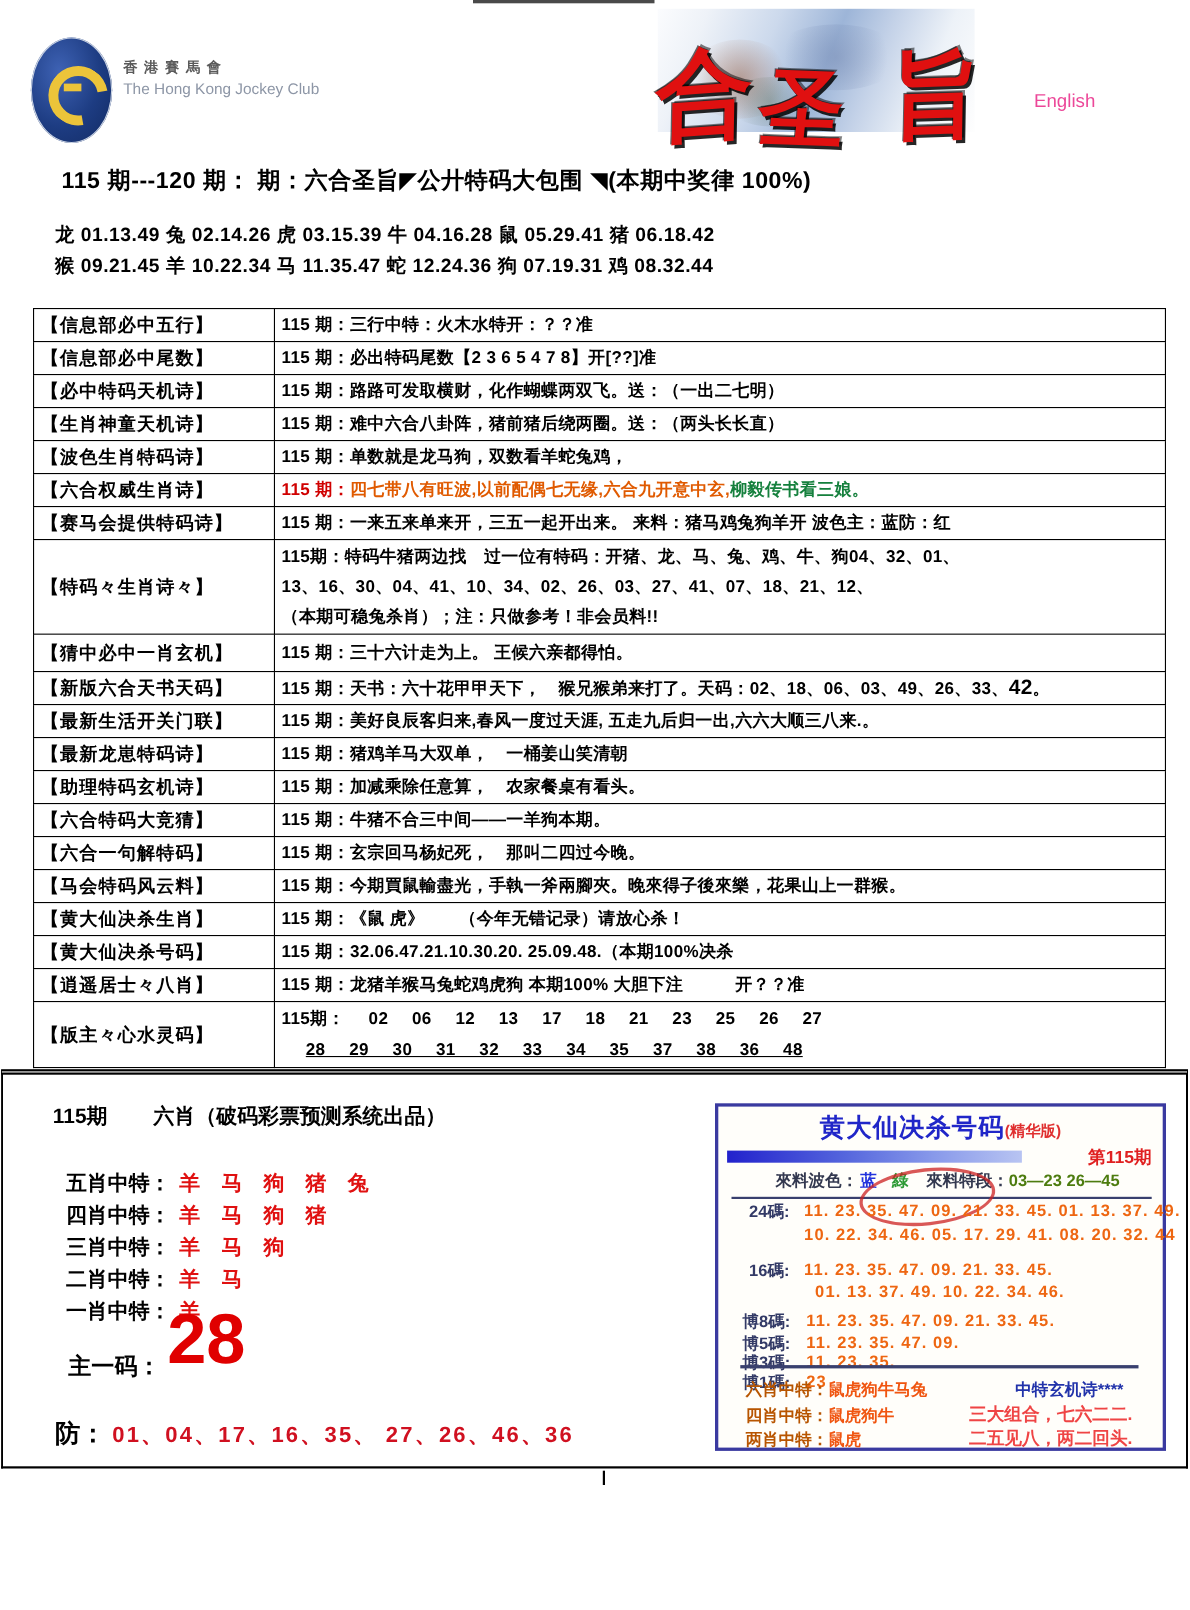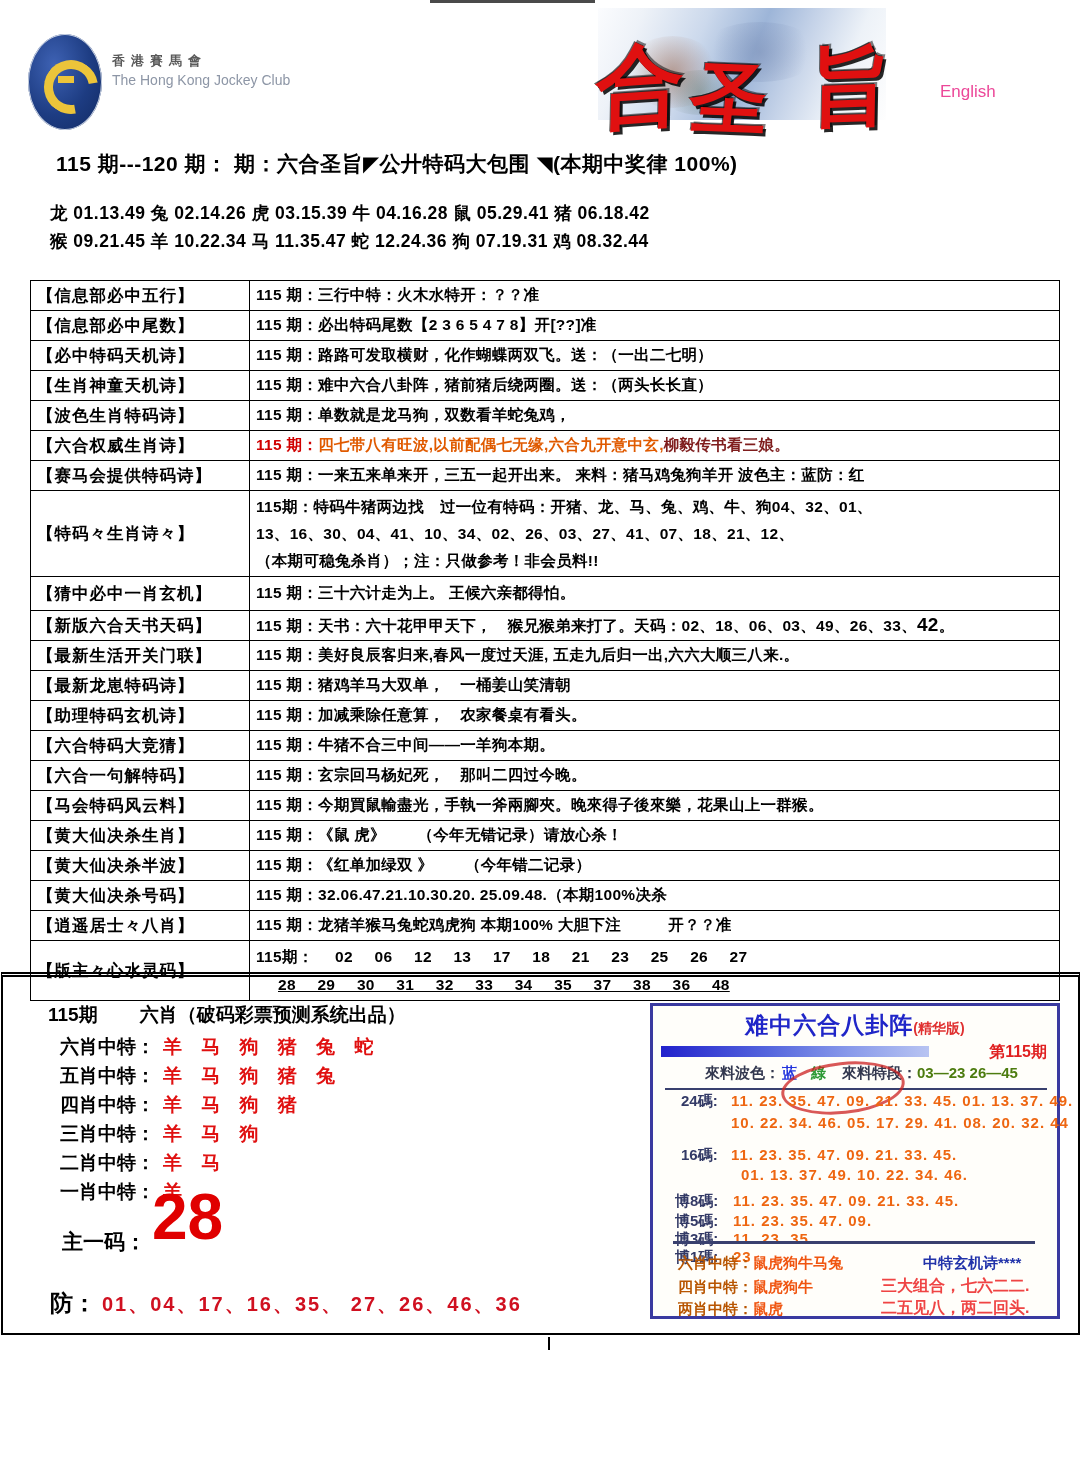--- a/index.html
+++ b/index.html
@@ -46,21 +46,21 @@
   .main-table{position:absolute;left:30px;top:280px;width:1030px;border-collapse:collapse;table-layout:fixed;}
   .main-table td{border:1.6px solid #000;padding:2px 6px;vertical-align:middle;overflow:hidden;}
   td.lbl{width:206px;font-size:16.5px;font-weight:bold;letter-spacing:1px;white-space:nowrap;}
   td.val{font-size:15.5px;font-weight:bold;letter-spacing:.3px;}
   tr.r-std{height:30px;}
   tr.r-tall{height:84px;}
   tr.r-mid{height:34px;}
   tr.r-two{height:58px;}
   .red{color:#d00000;}
   .orange{color:#e05a00;}
-  .gold{color:#7f1d1d;}
+  .gold{color:#15803d;}
   .big42{font-size:19px;}
   .numline{word-spacing:17px;}
   .numline2{word-spacing:17px;padding-left:22px;text-decoration:underline;}
   .tl-line{line-height:1.75;}
 
   
   .bottom-box{left:1px;top:972px;width:1079px;height:363px;border:2px solid #000;border-top:5px double #000;box-sizing:border-box;}
   .tick{left:548px;top:1337px;width:2px;height:13px;background:#000;}
 
   
@@ -196,24 +196,20 @@
         </tr>
     <tr class="r-std">
           <td class="lbl">【马会特码风云料】</td>
           <td class="val">115 期：今期買鼠輸盡光，手執一斧兩腳夾。晚來得子後來樂，花果山上一群猴。</td>
         </tr>
     <tr class="r-std">
           <td class="lbl">【黄大仙决杀生肖】</td>
           <td class="val">115 期：《鼠 虎》　　（今年无错记录）请放心杀！</td>
         </tr>
     <tr class="r-std">
-          <td class="lbl">【黄大仙决杀半波】</td>
-          <td class="val">115 期：《红单加绿双 》　　（今年错二记录）</td>
-        </tr>
-    <tr class="r-std">
           <td class="lbl">【黄大仙决杀号码】</td>
           <td class="val">115 期：32.06.47.21.10.30.20.  25.09.48.（本期100%决杀</td>
         </tr>
     <tr class="r-std">
           <td class="lbl">【逍遥居士々八肖】</td>
           <td class="val">115 期：龙猪羊猴马兔蛇鸡虎狗 本期100% 大胆下注　　　开？？准</td>
         </tr>
     <tr class="r-two">
       <td class="lbl">【版主々心水灵码】</td>
       <td class="val">
@@ -223,35 +219,34 @@
     </tr>
   </tbody>
     </table>
 
   <div class="abs bottom-box"></div>
   <div class="abs tick"></div>
 
   <div class="abs sx-head">
     <span>115期</span><span class="gap"></span><span>六肖（破码彩票预测系统出品）</span>
   </div>
-  <div class="abs sx-row" style="left:60px;top:1034px;"><span>六肖中特：</span><span class="v">羊 马 狗 猪 兔 蛇</span></div>
   <div class="abs sx-row" style="left:60px;top:1092px;"><span>四肖中特：</span><span class="v">羊 马 狗 猪</span></div>
   <div class="abs sx-row" style="left:60px;top:1063px;"><span>五肖中特：</span><span class="v">羊 马 狗 猪 兔</span></div>
   <div class="abs sx-row" style="left:60px;top:1121px;"><span>三肖中特：</span><span class="v">羊 马 狗</span></div>
   <div class="abs sx-row" style="left:60px;top:1150px;"><span>二肖中特：</span><span class="v">羊 马</span></div>
   <div class="abs sx-row" style="left:60px;top:1179px;"><span>一肖中特：</span><span class="v">羊</span></div>
 
   <div class="abs mc-label">主一码：</div>
   <div class="abs mc-value">28</div>
   <div class="abs fang-label">防：</div>
   <div class="abs fang-value">01、04、17、16、35、 27、26、46、36</div>
 
   <div class="abs member">
     <div class="abs m-title">
-      <span class="t">难中六合八卦阵</span><span class="tag">(精华版)</span>
+      <span class="t">黄大仙决杀号码</span><span class="tag">(精华版)</span>
     </div>
     <div class="abs m-bar"></div>
     <div class="abs m-issue">第115期</div>
     <div class="abs m-bose">
       <span>來料波色：</span><span class="blue">蓝</span><span class="green">綠</span><span class="lbl2">來料特段：</span><span class="rng">03—23 26—45</span>
     </div>
     <div class="abs m-hr"></div>
     <div class="abs m-stamp"></div>
 
     <div class="abs m-lab" style="left:28px;top:86px;">24碼:</div>

